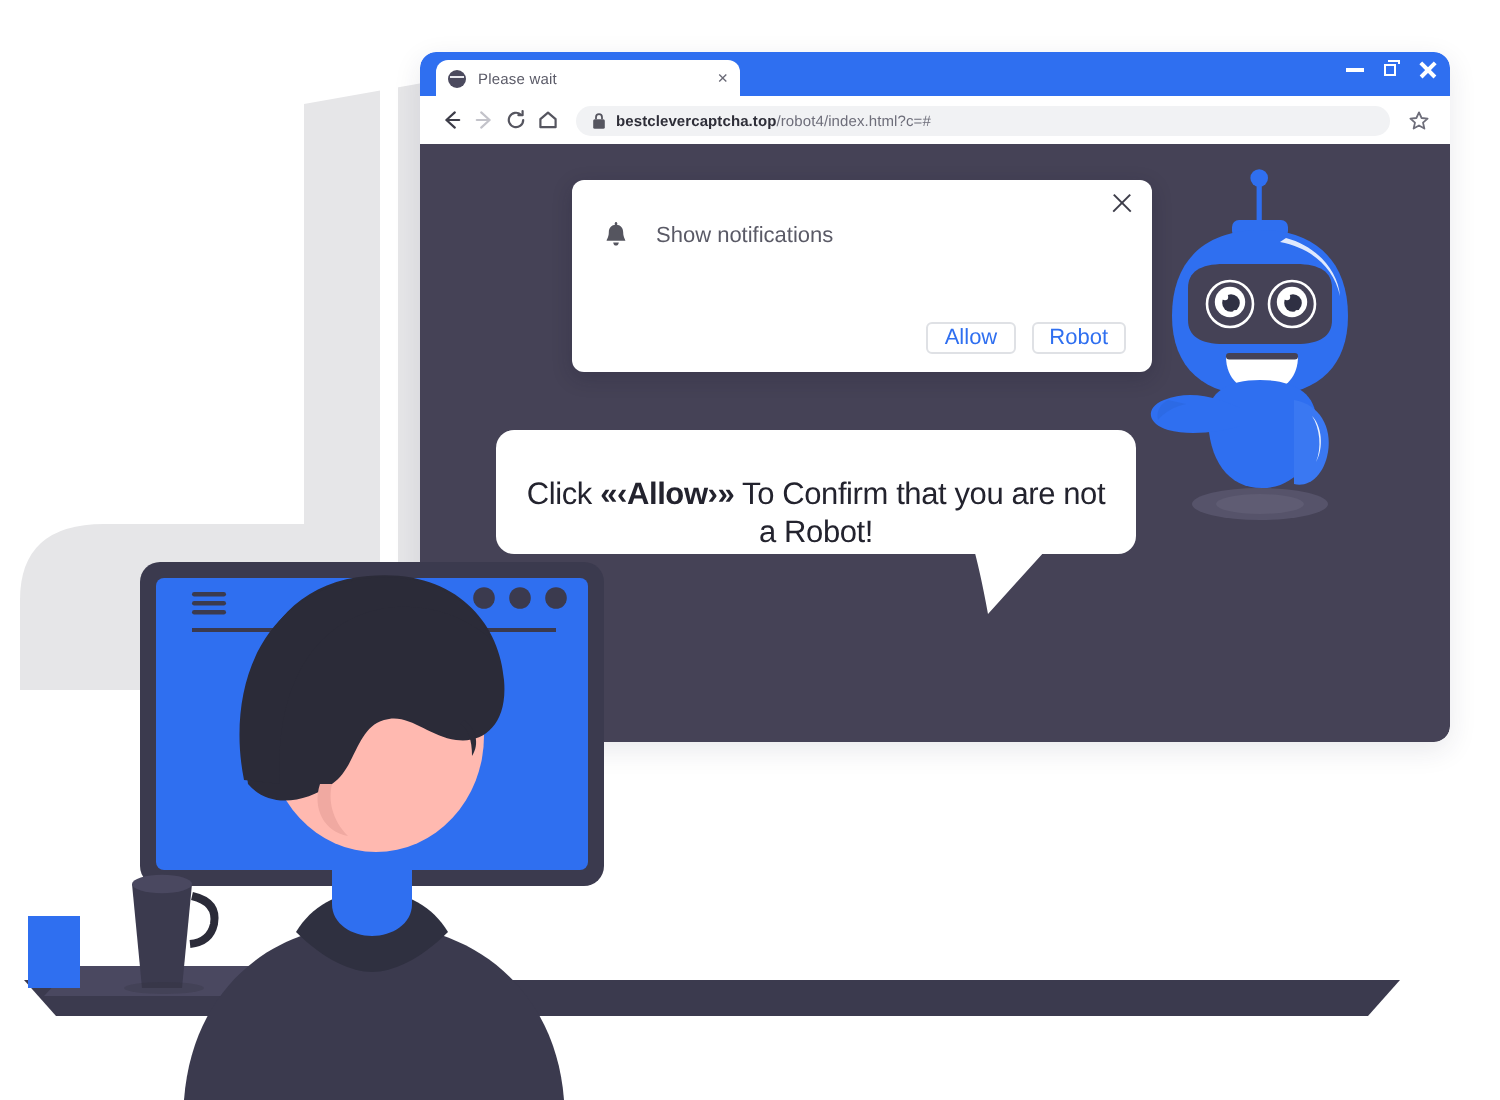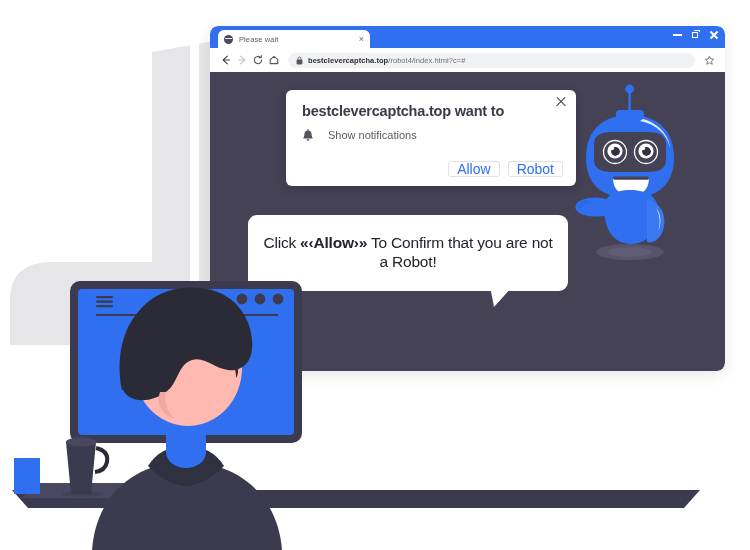--- a/index.html
+++ b/index.html
@@ -223,39 +223,39 @@
     display: flex;
     gap: 8px;
   }
   .perm-btn {
     min-width: 40px;
     height: 16px;
     border: 1px solid #dfe1e5;
     border-radius: 3px;
     background: #fff;
     color: #2f6ff0;
-    font-size: 14px;
+    font-size: 11px;
     font-family: "Liberation Sans", sans-serif;
     display: flex; align-items: center; justify-content: center;
     padding: 0 8px;
     cursor: pointer;
     box-sizing: border-box;
   }
 
   
   .bubble {
     position: absolute;
     left: 38px;
     top: 143px;
     width: 320px;
-    height: 76px;
+    height: 62px;
     background: #ffffff;
     border-radius: 9px;
     display: flex;
-    align-items: center;
+    align-items: flex-end;
     justify-content: center;
     text-align: center;
   }
   .bubble-text {
     font-size: 15.5px;
     color: #23232e;
     line-height: 1.22;
     letter-spacing: -0.2px;
     padding: 0 10px;
   }
@@ -402,21 +402,20 @@
 
         <g>
           <path d="M52 130 C44 126 28 120 14 126 C4 130 6 138 16 141
                    C27 144 42 142 52 139 Z" fill="#2f6ff0"></path>
           <path d="M16 126 C12 128 10 132 11 136 C14 132 20 129 25 128 Z" fill="#2a63d8" opacity="0.45"></path>
         </g>
       </svg>
 
       <div class="perm-dialog" data-interactable="false">
         <span class="perm-close" data-interactable="true"></span>
-        <div class="perm-title" data-interactable="false">bestclevercaptcha.top want to</div>
         <div class="perm-row" data-interactable="false">
           <svg width="12" height="13" viewBox="0 0 12 13">
             <path d="M6 1.4 C3.7 1.4 2.4 3 2.4 5.2 C2.4 7.6 1.3 8.6 1.3 9.4
                      L10.7 9.4 C10.7 8.6 9.6 7.6 9.6 5.2 C9.6 3 8.3 1.4 6 1.4 Z" fill="#55555f"></path>
             <rect x="5.4" y="0" width="1.2" height="1.8" rx="0.6" fill="#55555f"></rect>
             <path d="M4.6 10.2 C4.8 11.3 5.3 11.8 6 11.8 C6.7 11.8 7.2 11.3 7.4 10.2 Z" fill="#55555f"></path>
           </svg>
           <span class="perm-row-label" data-interactable="false">Show notifications</span>
         </div>
         <div class="perm-actions" data-interactable="false">

